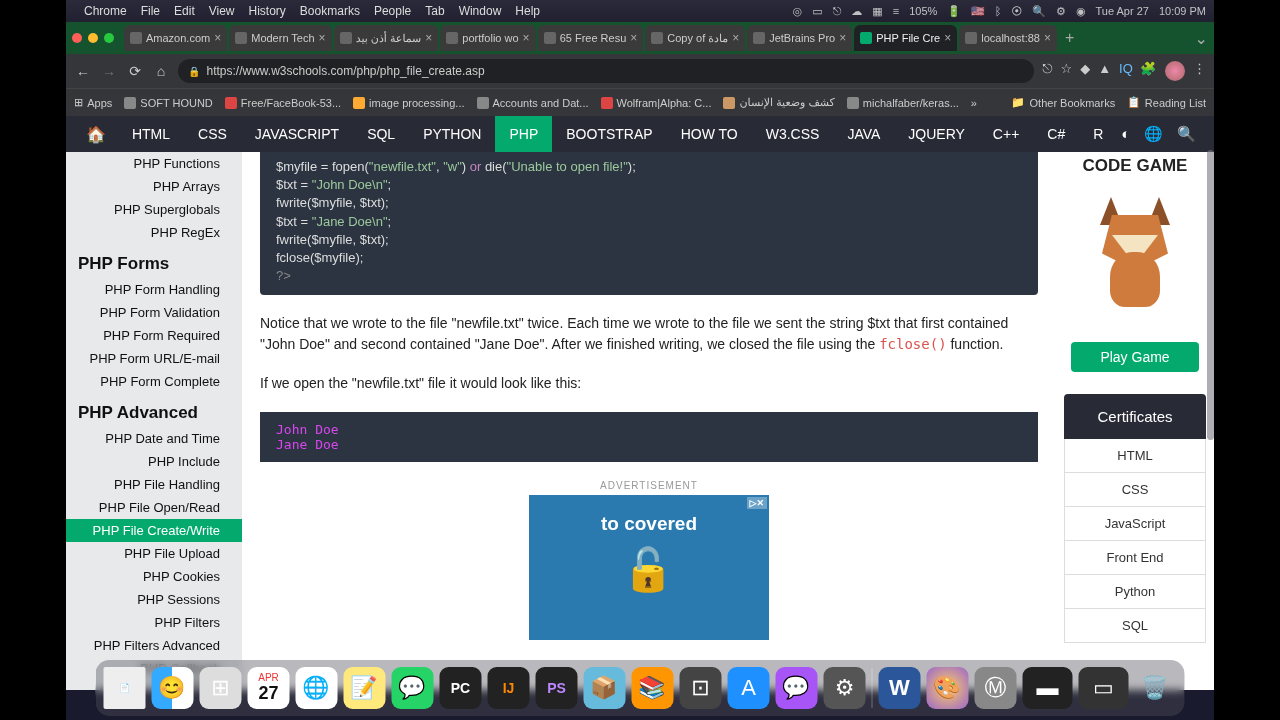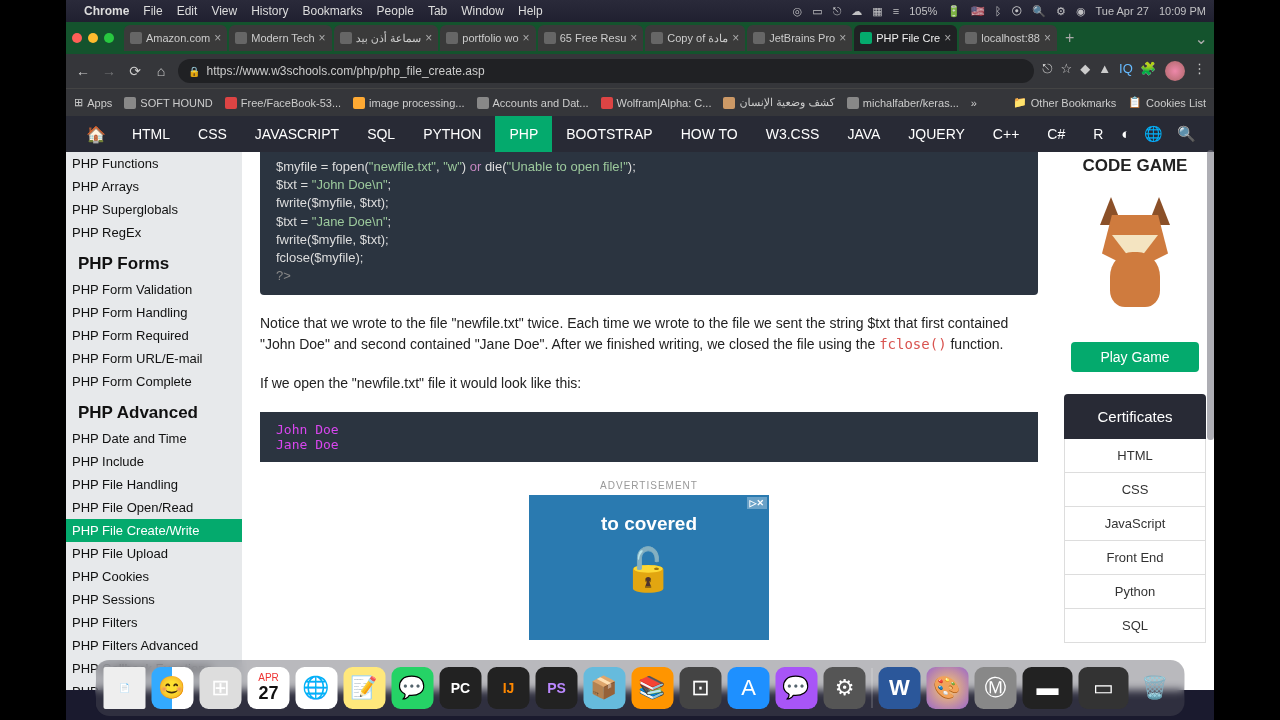--- a/index.html
+++ b/index.html
@@ -42,21 +42,21 @@
 
 .w3nav { height: 36px; background: #282a35; display: flex; align-items: center; padding: 0 8px; color: #fff; font-size: 14px; gap: 0; }
 .w3nav .home { padding: 0 12px; font-size: 16px; }
 .w3nav .ni { padding: 0 14px; height: 36px; display: flex; align-items: center; }
 .w3nav .ni.active { background: #04aa6d; }
 .w3nav .rbtns { margin-left: auto; display: flex; gap: 14px; padding-right: 10px; font-size: 15px; }
 
 
 .content { display: flex; height: 538px; background: #fff; }
 .sidebar { width: 176px; background: #e7e9eb; overflow: hidden; font-size: 13px; color: #111; }
-.sidebar .item { padding: 4px 6px; }
+.sidebar .item { padding: 4px 22px; text-align: right; }
 .sidebar .item.active { background: #04aa6d; color: #fff; }
 .sidebar h4 { font-size: 17px; font-weight: 600; padding: 10px 12px 4px; }
 
 .main { flex: 1; padding: 0 18px; overflow: hidden; position: relative; }
 .codebox { background: #2b3440; color: #ddd; font-family: Consolas, monospace; font-size: 13px; padding: 6px 16px 10px; border-radius: 0 0 4px 4px; line-height: 1.4; }
 .codebox .s { color: #9cc99c; } .codebox .k { color: #c586c0; } .codebox .c { color: #888; }
 .para { font-size: 14px; color: #222; margin: 18px 0; line-height: 1.5; }
 .para code { color: #d9534f; font-family: Consolas, monospace; }
 .outputbox { background: #2b3440; color: #d946ef; font-family: Consolas, monospace; font-size: 13px; padding: 10px 16px; border-radius: 0; white-space: pre; }
 .adlabel { text-align: center; font-size: 10px; color: #999; letter-spacing: 1px; margin-top: 18px; }
@@ -83,21 +83,21 @@
 .dockicon { width: 42px; height: 42px; border-radius: 9px; display: flex; align-items: center; justify-content: center; font-size: 22px; color: #fff; }
 .scrollthumb { position: absolute; right: 0; top: 150px; width: 7px; height: 290px; background: rgba(120,120,130,.6); border-radius: 4px; }
 </style>
 </head>
 <body>
 
 <div class="screen">
 
 <div class="menubar">
   <span class="apple"></span>
-  <span class="menu-item" style="font-weight:700">Chrome</span>
+  <span class="menu-item" style="font-weight:400">Chrome</span>
   <span class="menu-item">File</span>
   <span class="menu-item">Edit</span>
   <span class="menu-item">View</span>
   <span class="menu-item">History</span>
   <span class="menu-item">Bookmarks</span>
   <span class="menu-item">People</span>
   <span class="menu-item">Tab</span>
   <span class="menu-item">Window</span>
   <span class="menu-item">Help</span>
   <div class="right">
@@ -232,21 +232,21 @@
         <span>michalfaber/keras...</span>
       </div>
   <span>»</span>
   <div class="right">
     <div class="bm">
           <span>📁</span>
           <span>Other Bookmarks</span>
         </div>
     <div class="bm">
           <span>📋</span>
-          <span>Cookies List</span>
+          <span>Reading List</span>
         </div>
   </div>
 </div>
 
 <div class="w3nav">
   <span class="home">🏠</span>
   <span class="ni">HTML</span>
   <span class="ni">CSS</span>
   <span class="ni">JAVASCRIPT</span>
   <span class="ni">SQL</span>
@@ -267,22 +267,22 @@
   </div>
 </div>
 
 <div class="content">
   <div class="sidebar">
     <div class="item">PHP Functions</div>
     <div class="item">PHP Arrays</div>
     <div class="item">PHP Superglobals</div>
     <div class="item">PHP RegEx</div>
     <h4>PHP Forms</h4>
+    <div class="item">PHP Form Handling</div>
     <div class="item">PHP Form Validation</div>
-    <div class="item">PHP Form Handling</div>
     <div class="item">PHP Form Required</div>
     <div class="item">PHP Form URL/E-mail</div>
     <div class="item">PHP Form Complete</div>
     <h4>PHP Advanced</h4>
     <div class="item">PHP Date and Time</div>
     <div class="item">PHP Include</div>
     <div class="item">PHP File Handling</div>
     <div class="item">PHP File Open/Read</div>
     <div class="item active">PHP File Create/Write</div>
     <div class="item">PHP File Upload</div>

